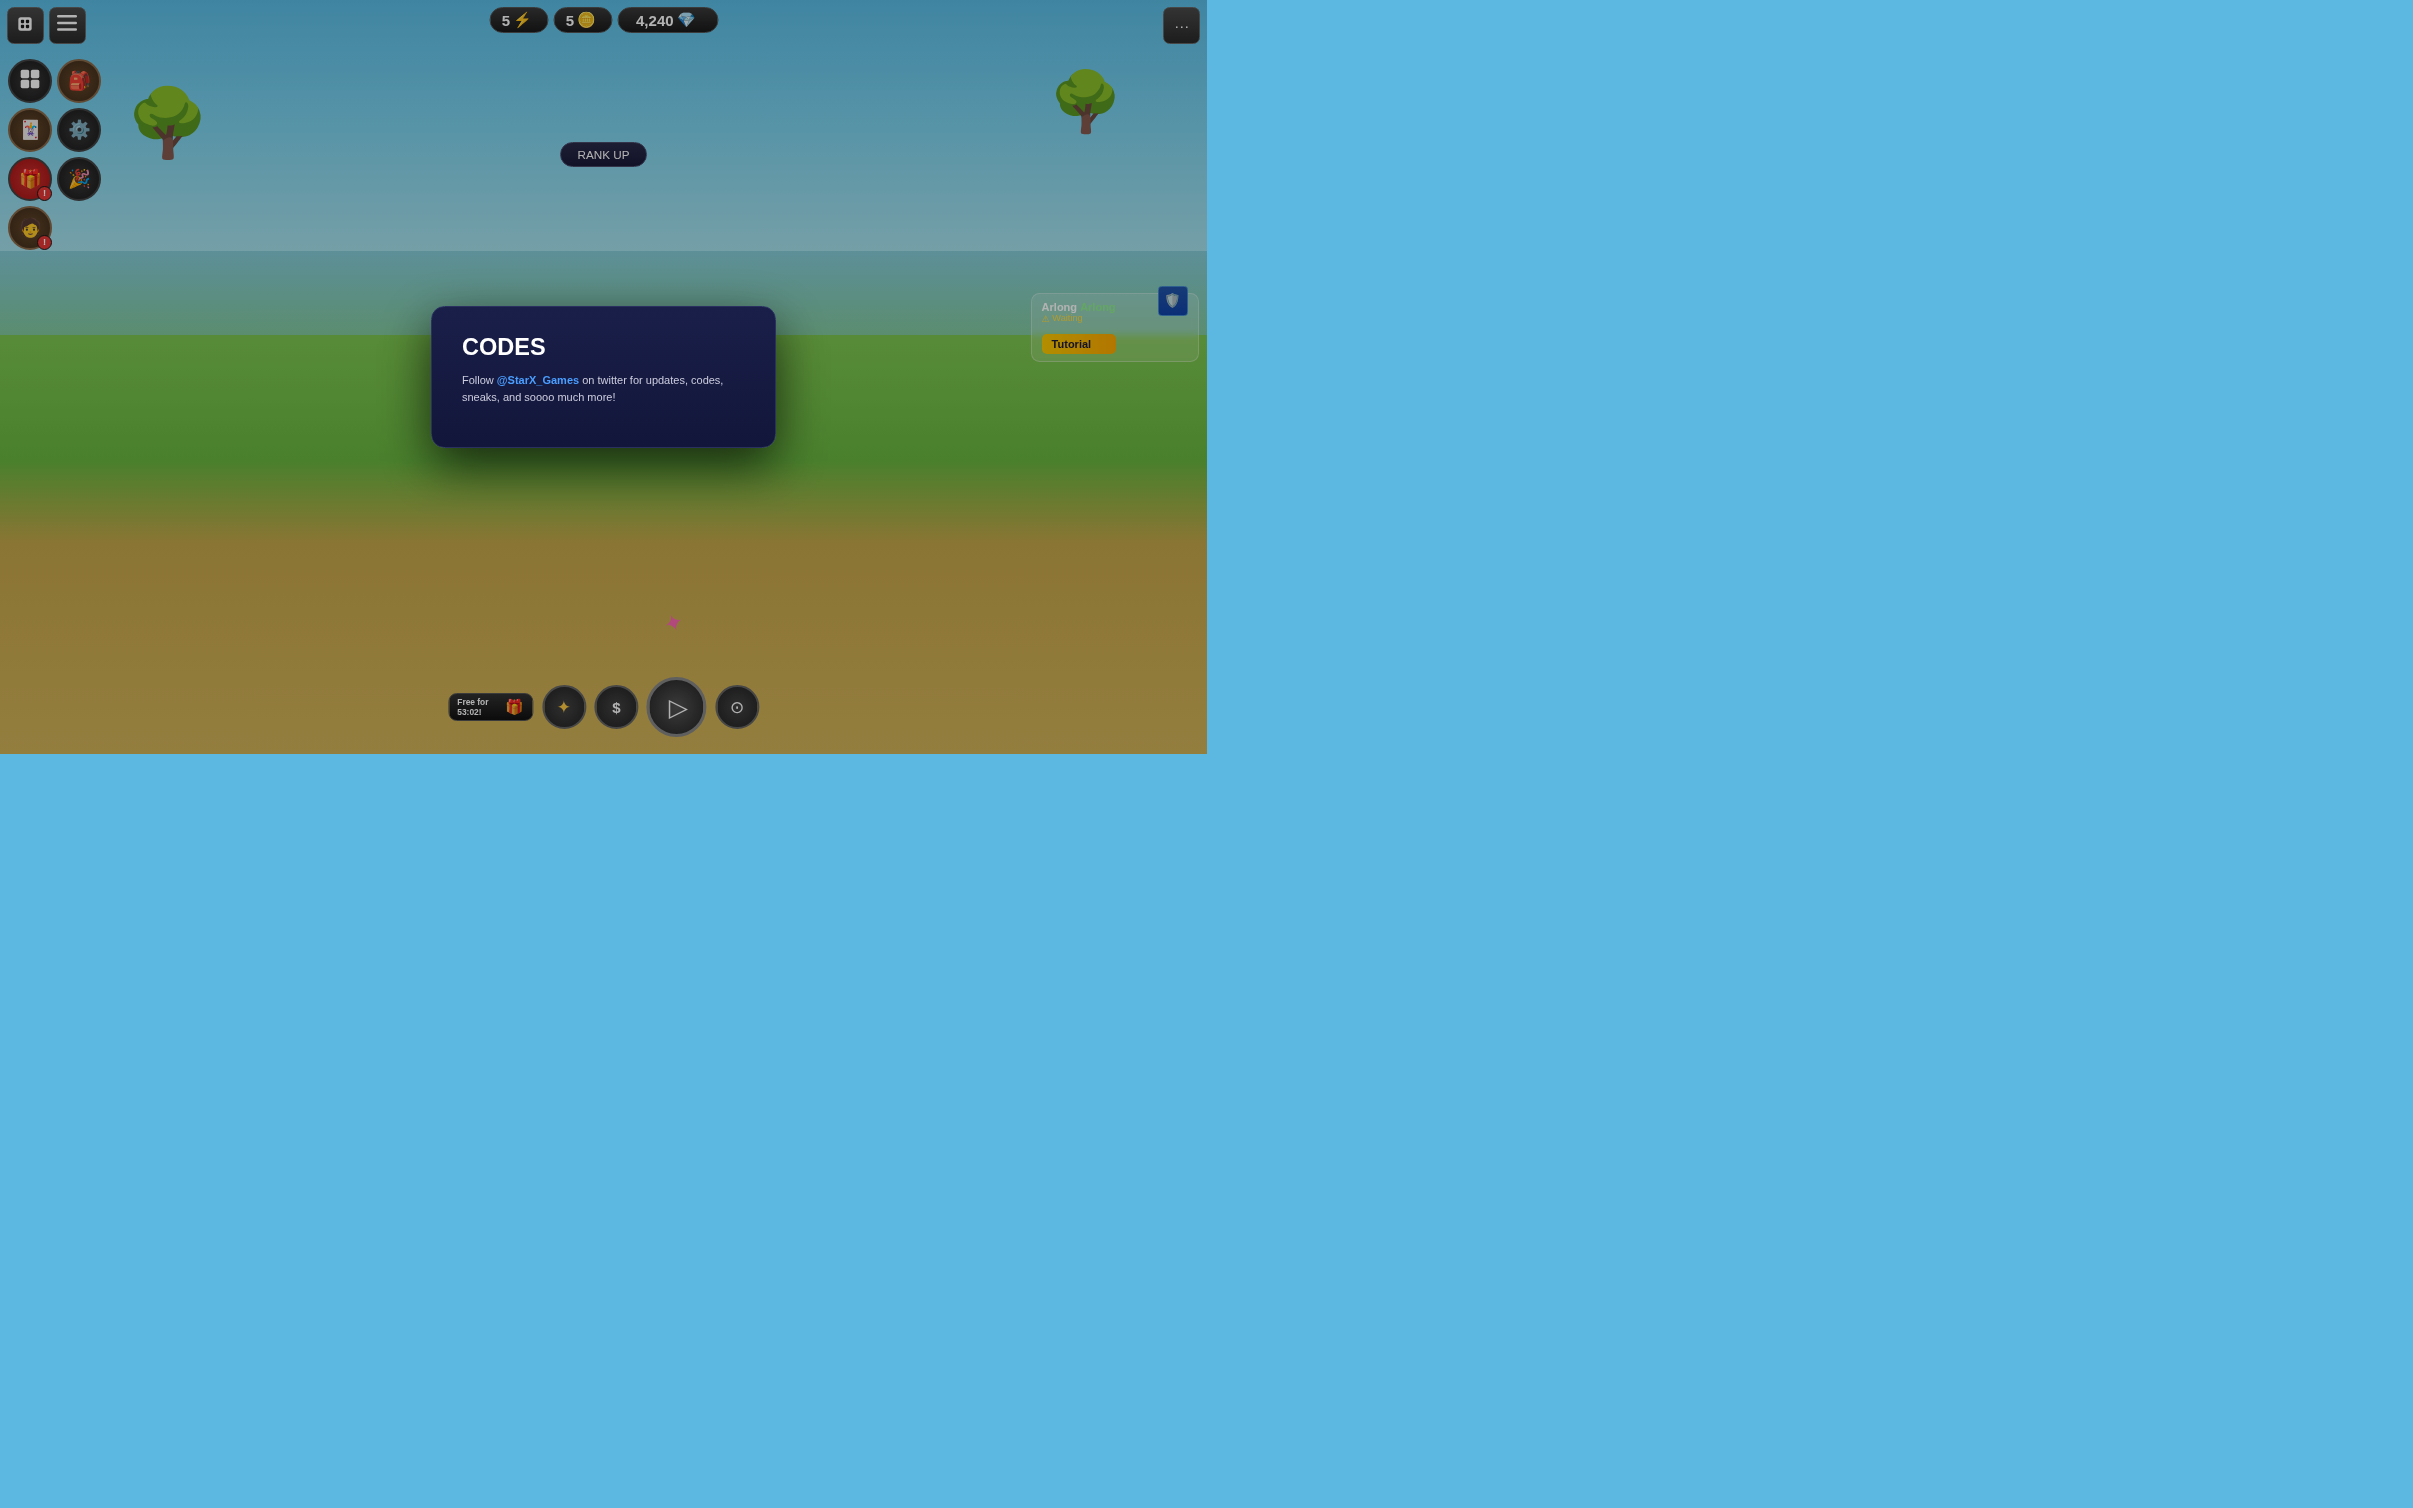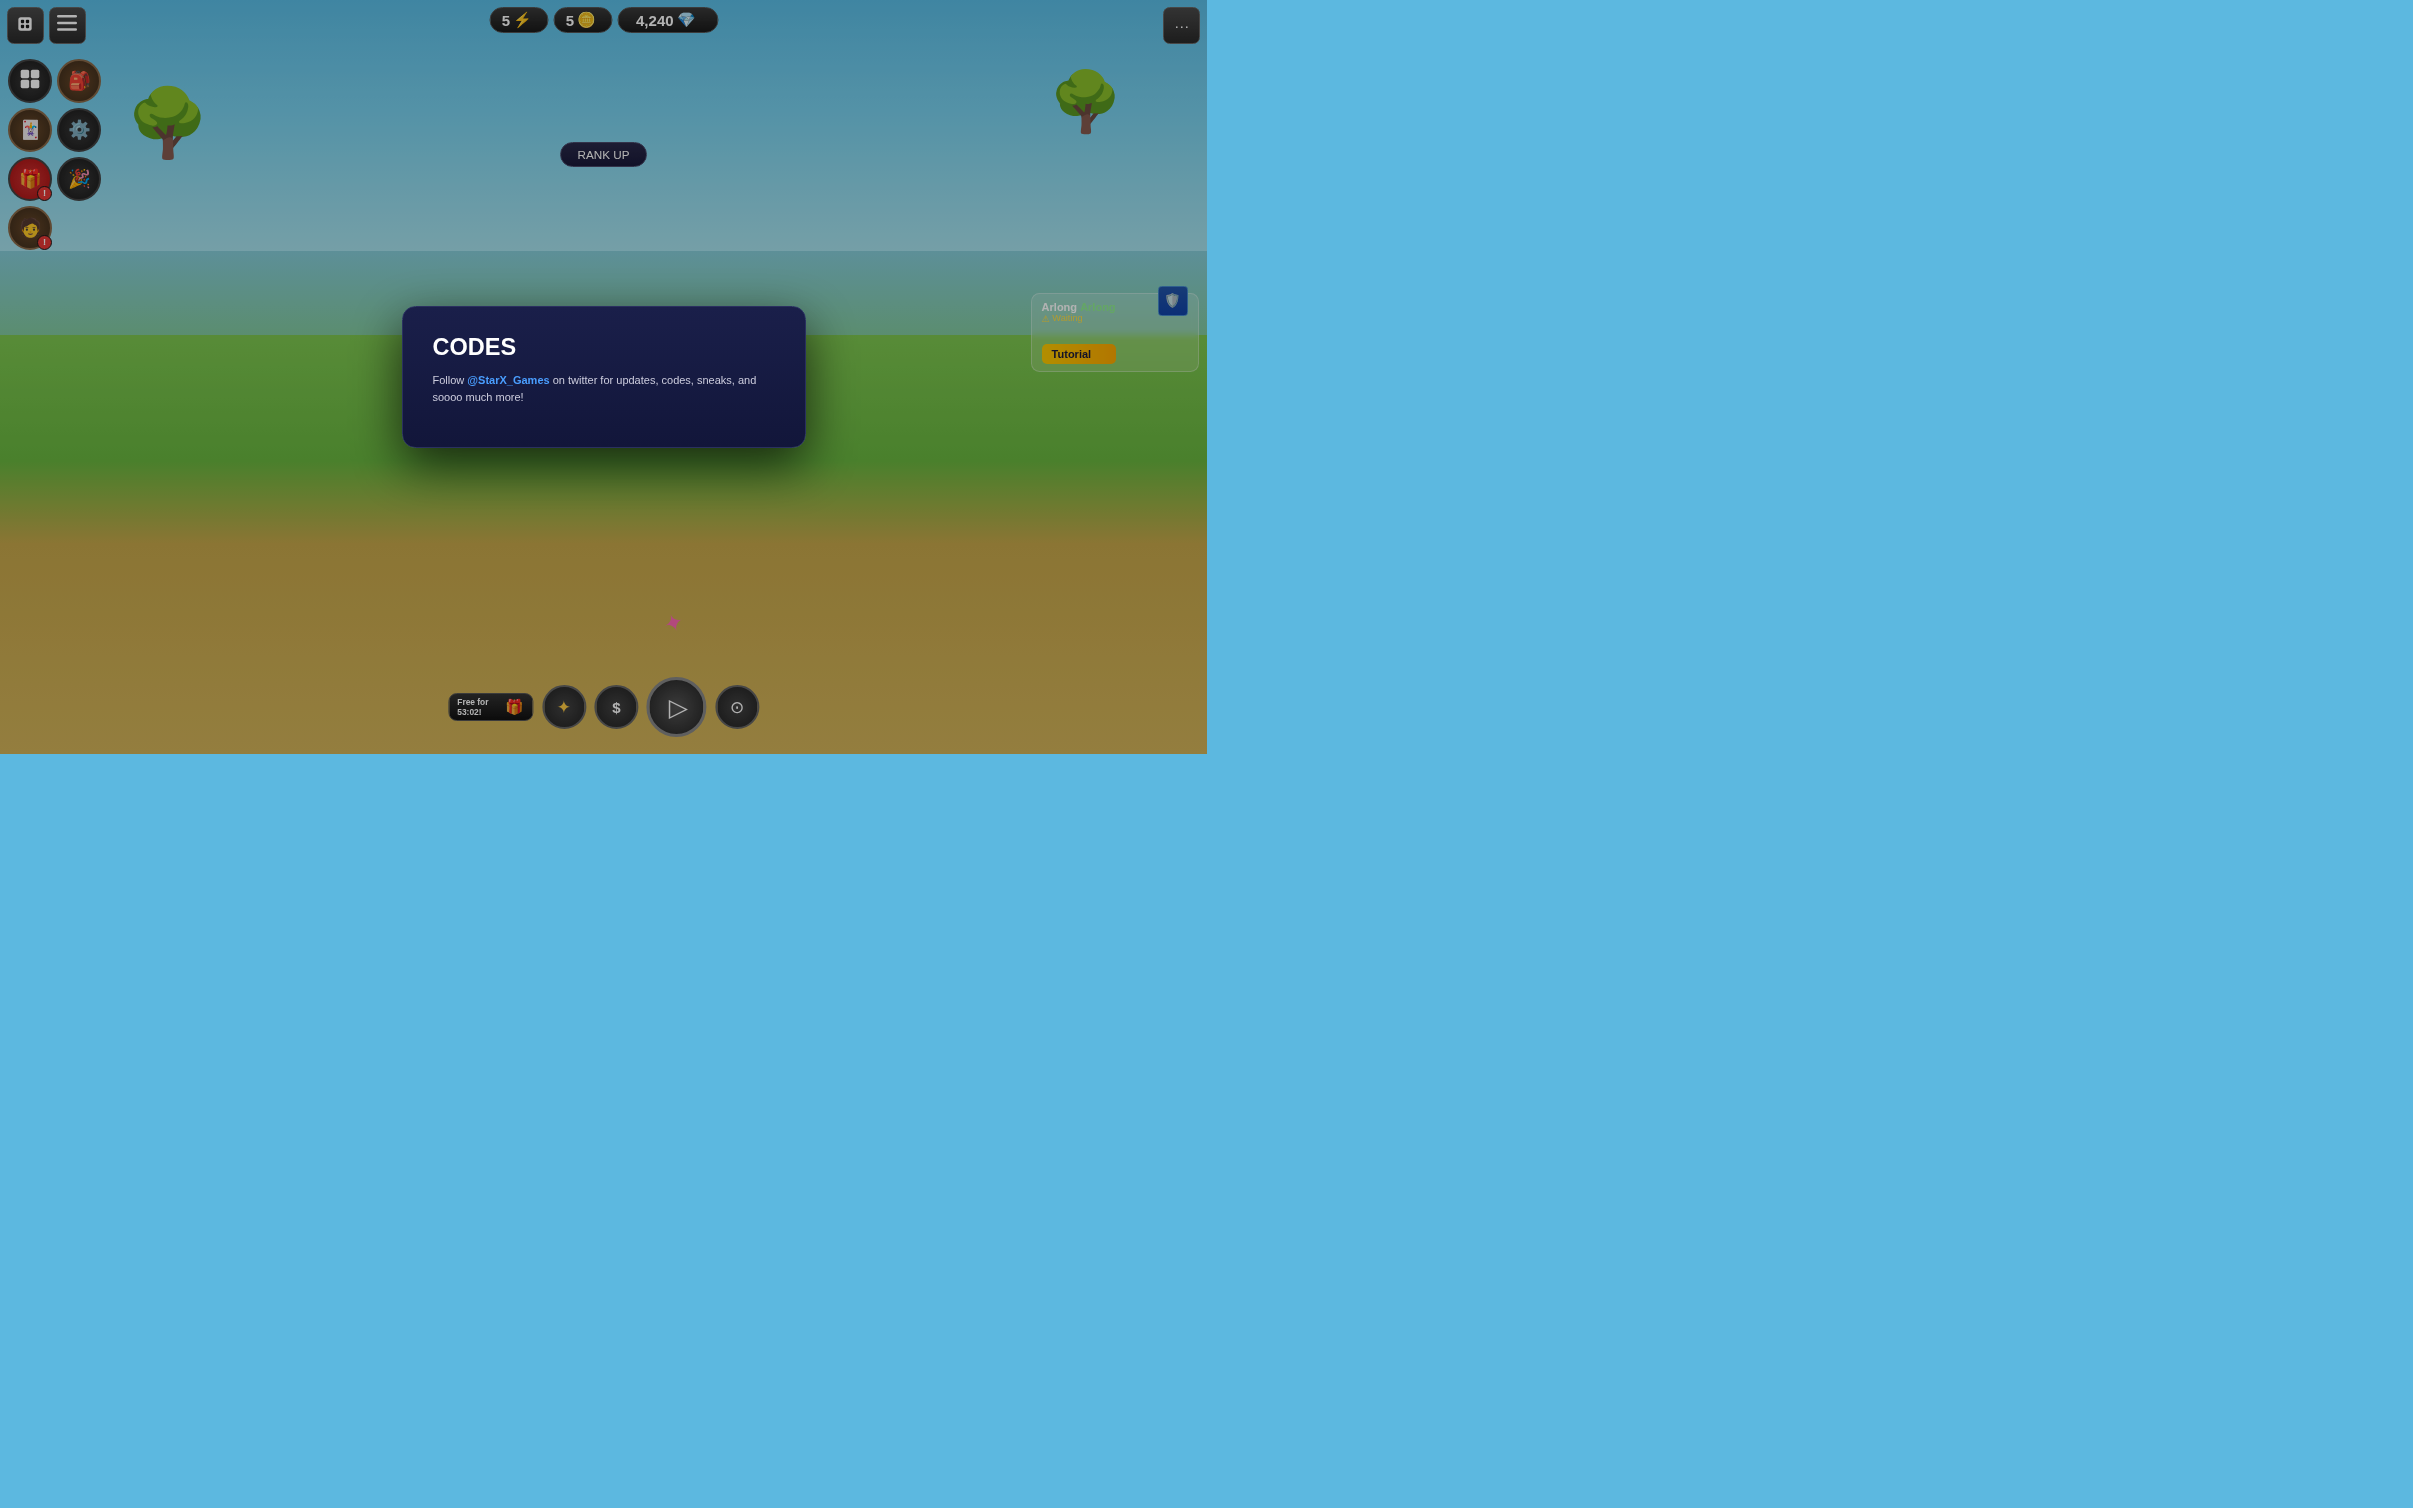--- a/index.html
+++ b/index.html
@@ -227,21 +227,21 @@
       font-size: 9.2px;
       display: flex;
       align-items: center;
       gap: 2.5px;
     }
 
     .quest-tutorial-bar {
       background: linear-gradient(90deg, #ffcc00, #ffaa00);
       border-radius: 5px;
       padding: 4.2px 10px;
-      margin-top: 20px;
+      margin-top: 10px;
       display: flex;
       align-items: center;
       justify-content: space-between;
       text-align: center;
     }
 
     .quest-tutorial-text {
       color: #1a1a3a;
       font-size: 11px;
       font-weight: 900;
@@ -333,21 +333,21 @@
       display: flex;
       align-items: center;
       justify-content: center;
     }
 
     
     .codes-modal {
       background: linear-gradient(180deg, #1a1f4a 0%, #12163a 100%);
       border-radius: 13.4px;
       padding: 27px 30px;
-      width: 404px;
+      width: 345px;
       position: relative;
       border: 1.7px solid #2a3060;
       box-shadow: 0 17px 50px rgba(0,0,0,0.7);
     }
 
     .modal-title {
       color: white;
       font-size: 23.5px;
       font-weight: 900;
       font-family: 'Arial Black', Arial, sans-serif;

